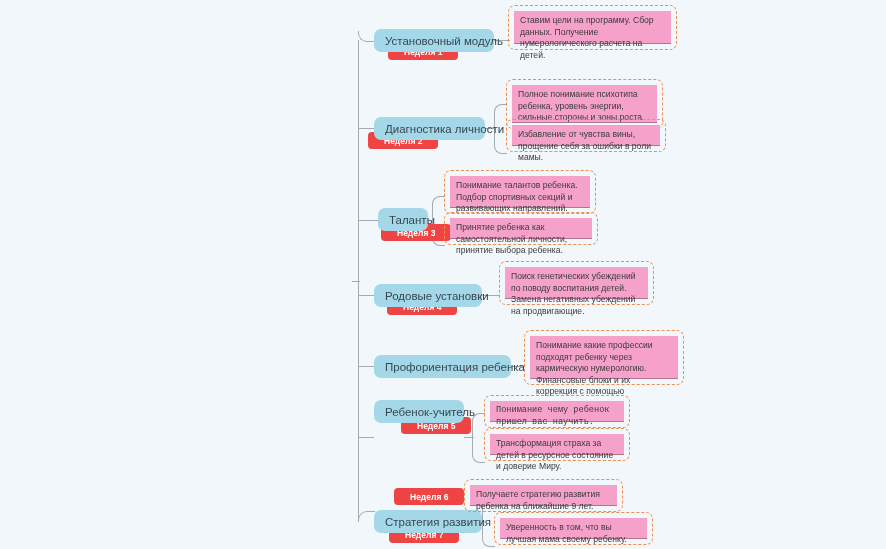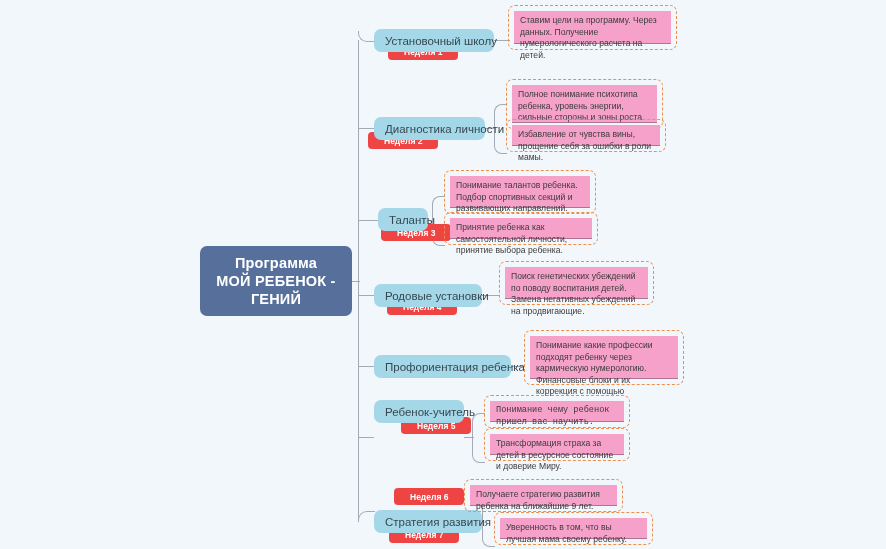--- a/index.html
+++ b/index.html
@@ -158,28 +158,25 @@
   <div class="conn conn-h" style="left:482px; top:295px; width:18px;"></div>
 
   <div class="conn conn-h" style="left:511px; top:366px; width:14px;"></div>
 
   <div class="bracket" style="left:472px; top:413px; width:12px; height:48px;"></div>
   <div class="conn conn-h" style="left:464px; top:437px; width:10px;"></div>
 
   <div class="bracket" style="left:482px; top:497px; width:12px; height:48px;"></div>
   <div class="conn conn-h" style="left:474px; top:521px; width:10px;"></div>
 
-  <div class="root-node">Программа
-МОЙ РЕБЕНОК -
-ГЕНИЙ</div>
 
   <div class="week-badge" style="left:388px; top:8px;">Неделя 1</div>
-  <div class="branch-node" style="left:374px; top:29px; width:120px;">Установочный школу</div>
+  <div class="branch-node" style="left:374px; top:29px; width:120px;">Установочный модуль</div>
   <div class="leaf-wrap" style="left:508px; top:5px; width:169px; height:45px;">
-    <div class="leaf-box">Ставим цели на программу. Через данных. Получение нумерологического расчета на детей.</div>
+    <div class="leaf-box">Ставим цели на программу. Сбор данных. Получение нумерологического расчета на детей.</div>
   </div>
 
   <div class="week-badge" style="left:368px; top:97px;">Неделя 2</div>
   <div class="branch-node" style="left:374px; top:117px; width:111px;">Диагностика личности</div>
   <div class="leaf-wrap" style="left:506px; top:79px; width:157px; height:50px;">
     <div class="leaf-box">Полное понимание психотипа ребенка, уровень энергии, сильные стороны и зоны роста. Коррекция. Через современную школу нумерологии.</div>
   </div>
   <div class="leaf-wrap" style="left:506px; top:119px; width:160px; height:33px;">
     <div class="leaf-box">Избавление от чувства вины, прощение себя за ошибки в роли мамы.</div>
   </div>

